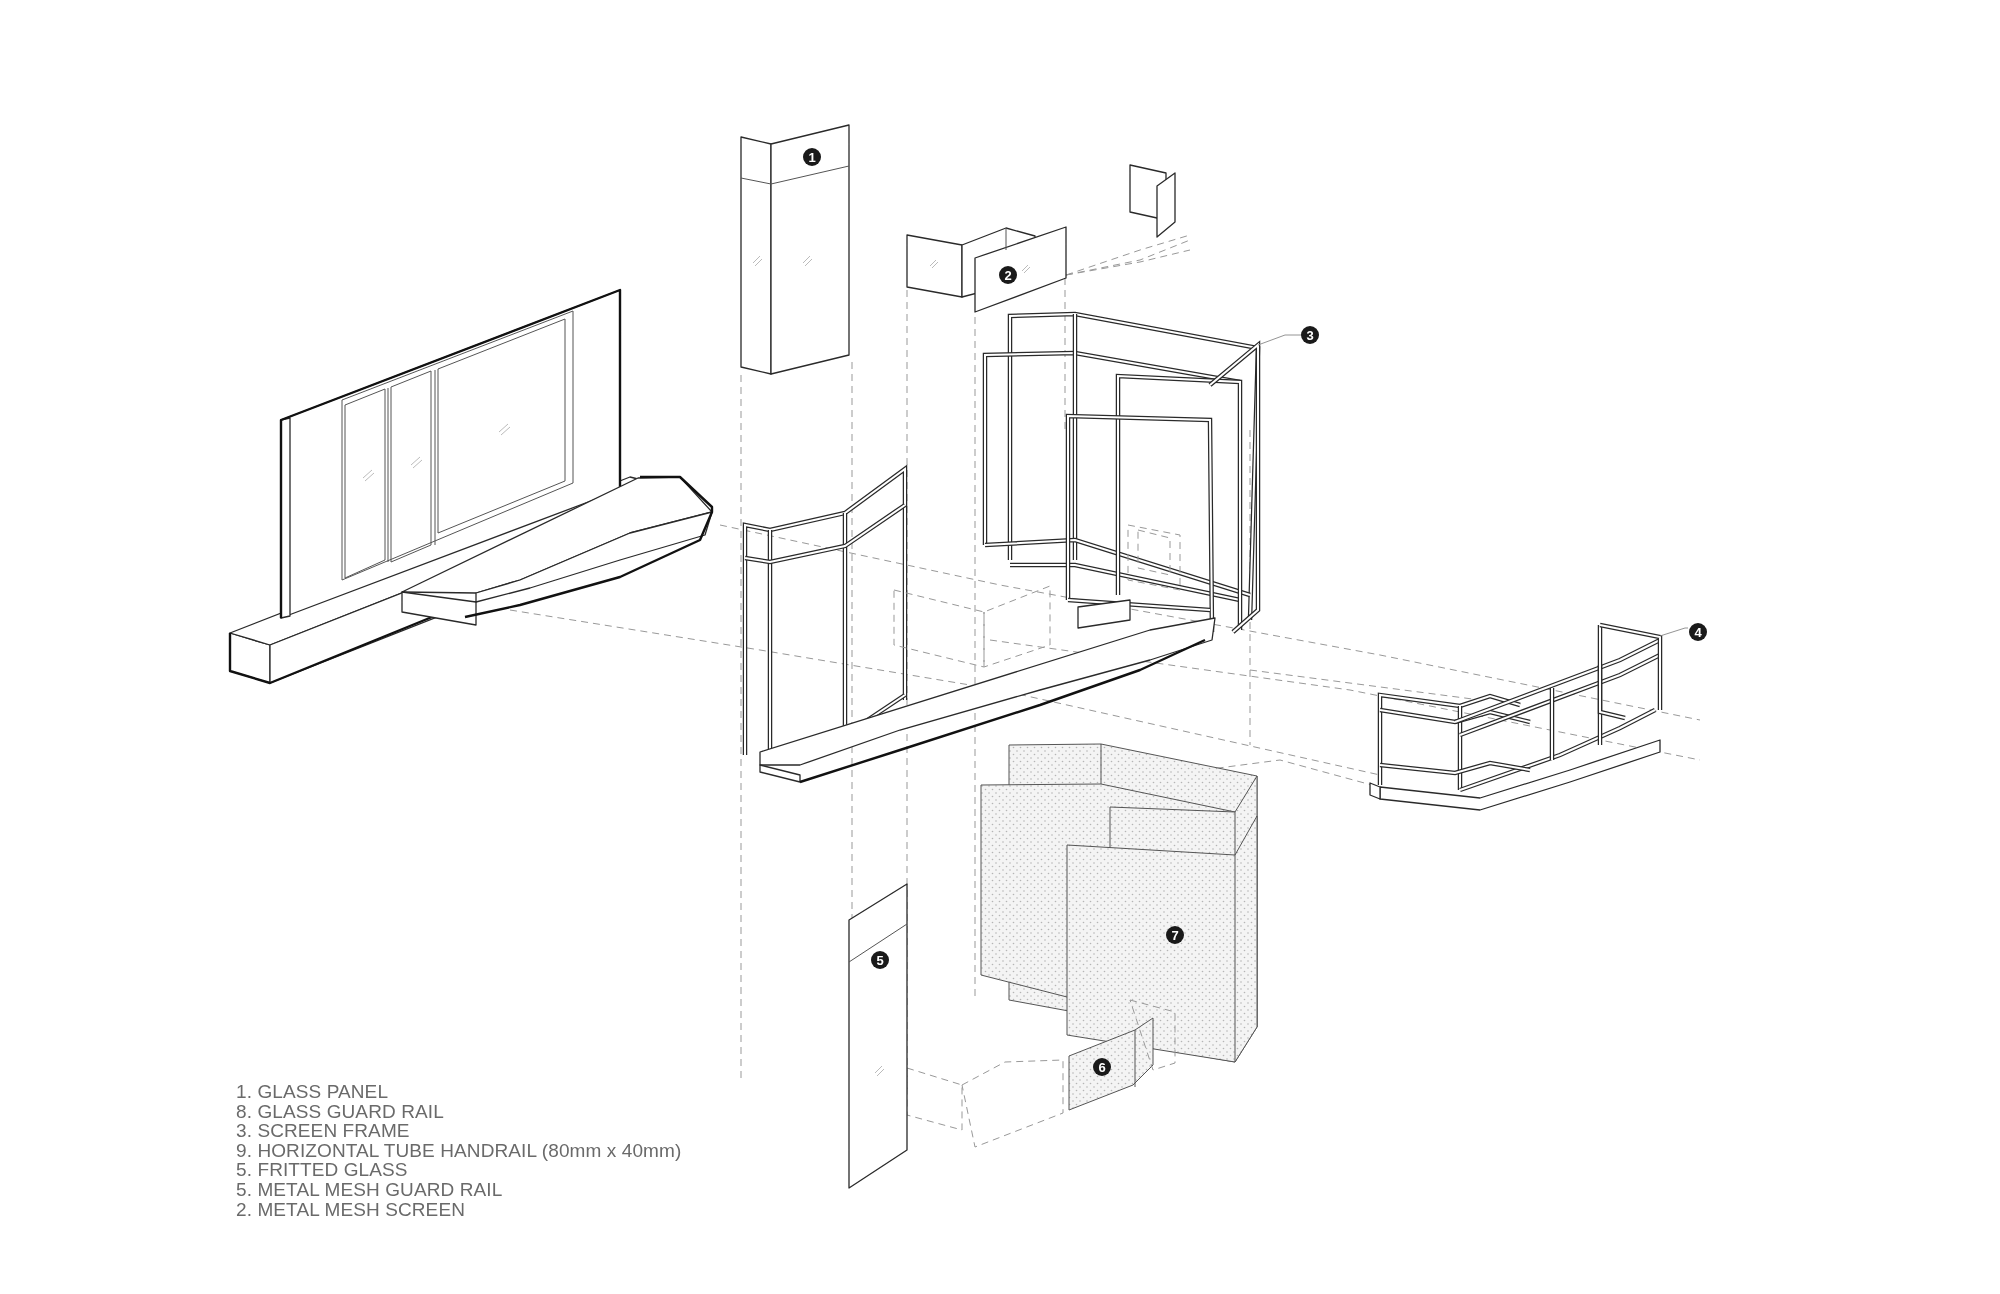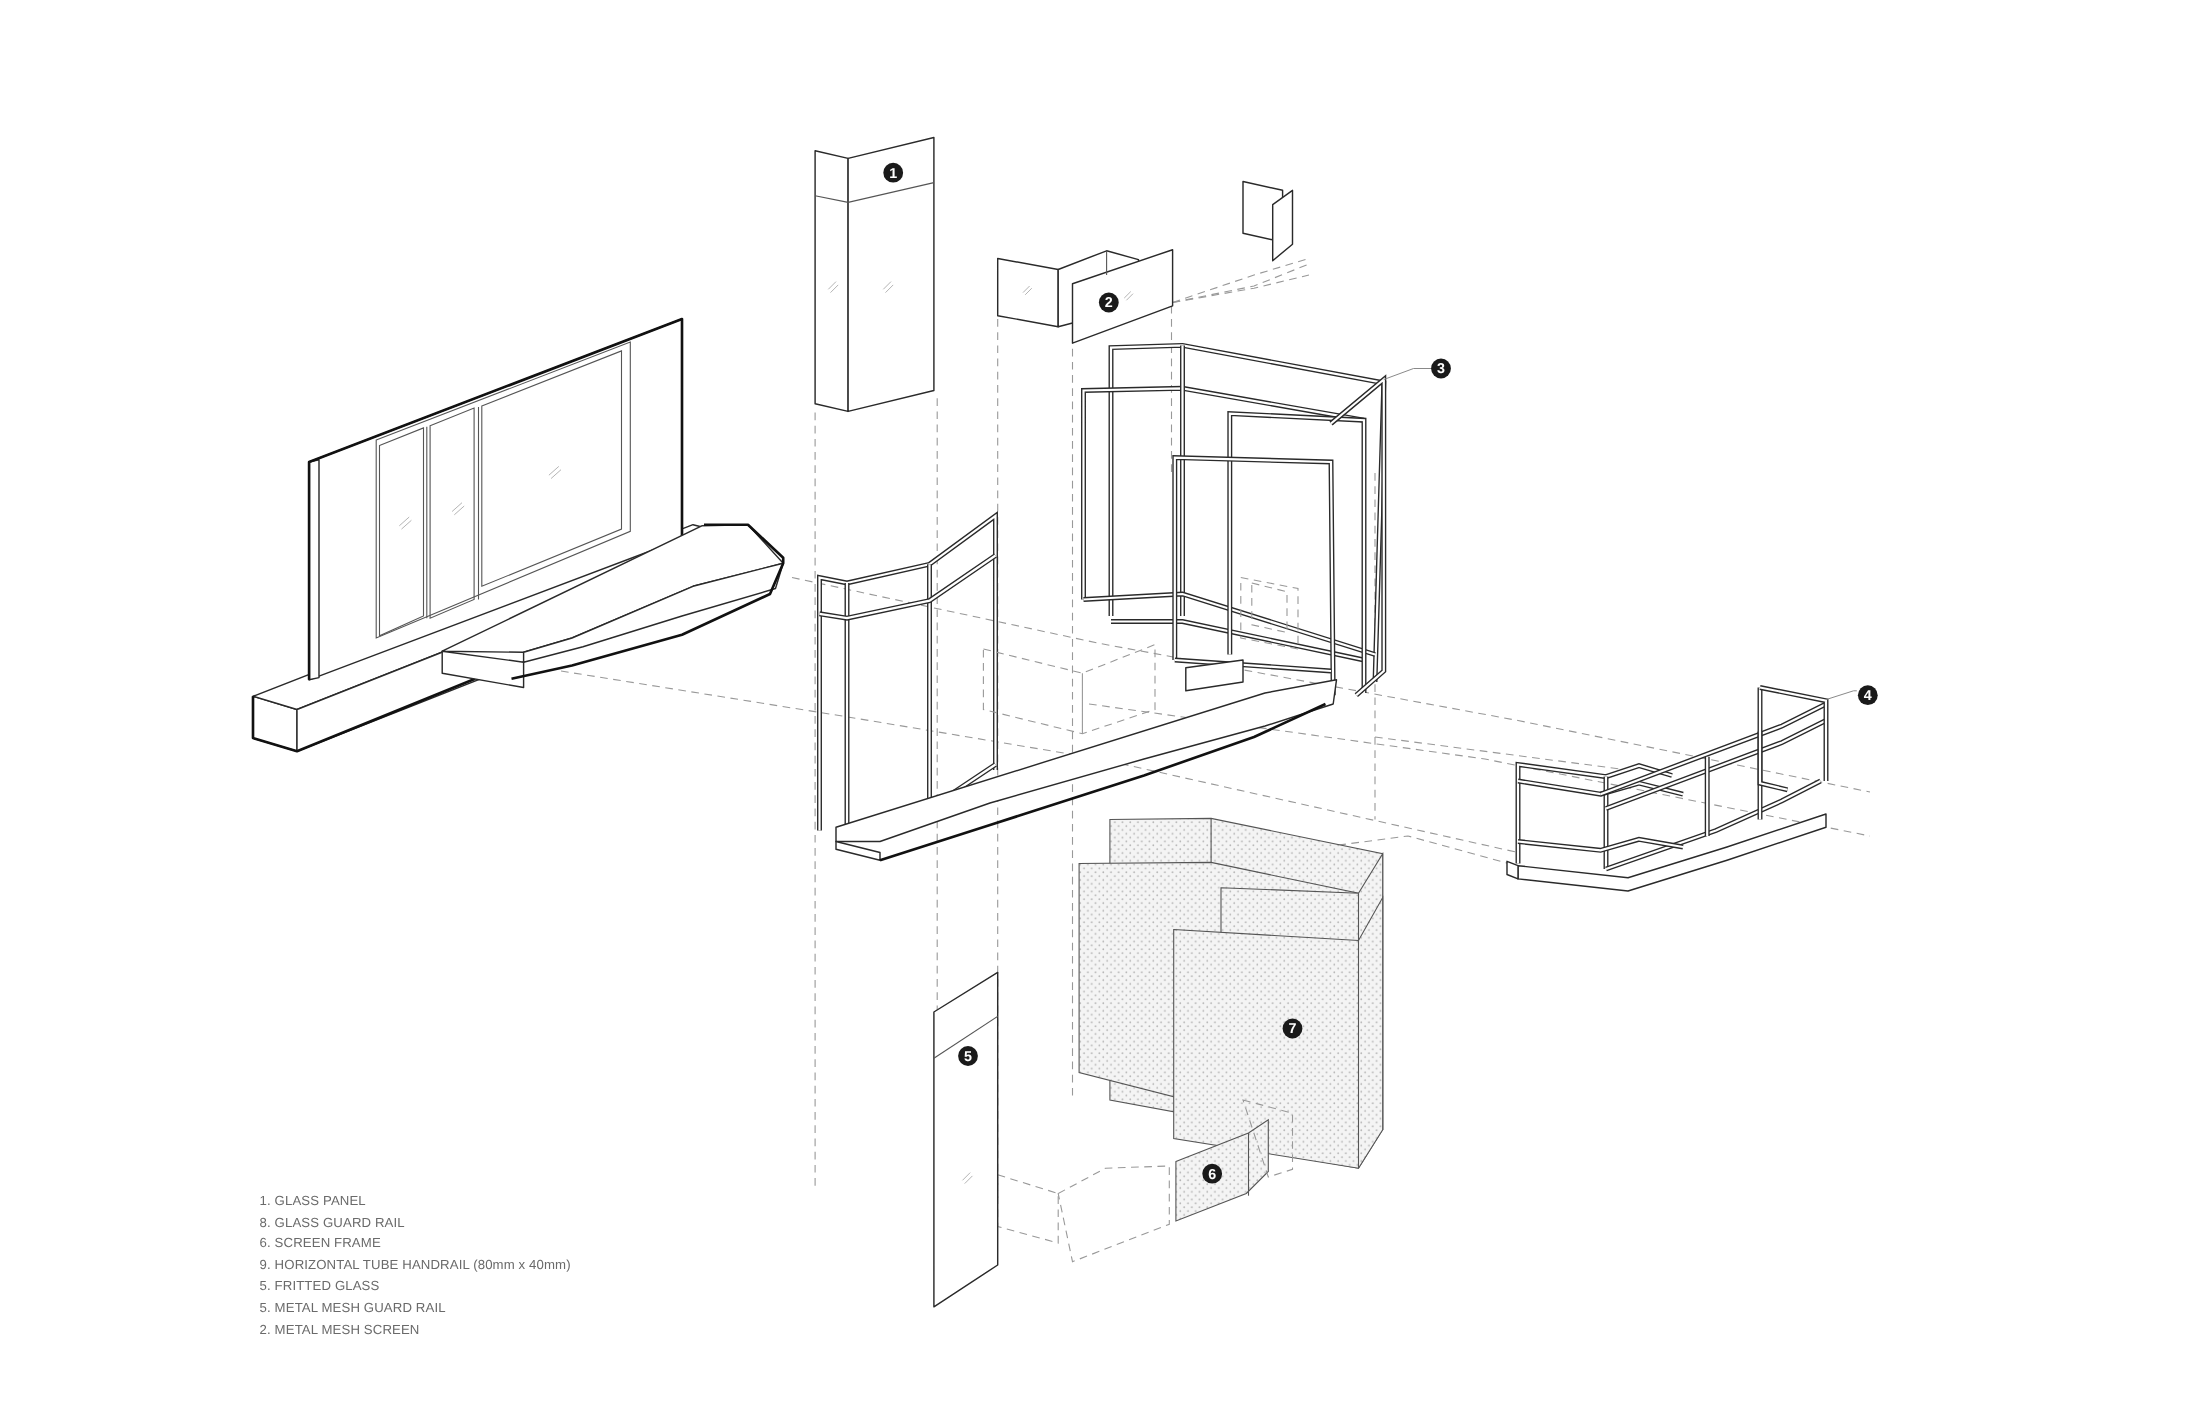--- a/index.html
+++ b/index.html
@@ -1,20 +1,20 @@
 <!DOCTYPE html>
 <html><head>
   <meta charset="utf-8">
   <style>
     html, body { margin: 0; padding: 0; background: #ffffff; }
     body { width: 2000px; height: 1294px; position: relative; overflow: hidden;
            font-family: "Liberation Sans", "DejaVu Sans", sans-serif; }
     #diagram { position: absolute; left: 0; top: 0; width: 2000px; height: 1294px; }
     .legend { position: absolute; left: 236px; top: 1082px; color: #6a6a6a;
-              font-size: 12px; line-height: 19.6px; letter-spacing: 0.1px; }
+              font-size: 19px; line-height: 19.6px; letter-spacing: 0.1px; }
     .legend-item { white-space: nowrap; }
     .callout circle { fill: #1a1a1a; }
     .callout text { fill: #ffffff; font-size: 13px; font-weight: bold; text-anchor: middle;
                     dominant-baseline: central; font-family: "Liberation Sans", sans-serif; }
     .solid { fill: #ffffff; stroke: #2a2a2a; stroke-width: 1.3; stroke-linejoin: round; }
     .thin { fill: none; stroke: #555; stroke-width: 1; }
     .heavy { fill: none; stroke: #111; stroke-width: 2.4; stroke-linejoin: round; }
     .dash { fill: none; stroke: #999; stroke-width: 1; stroke-dasharray: 7 5; }
     .frame { fill: none; stroke: #2a2a2a; stroke-width: 4.5; stroke-linejoin: miter; }
     .frame-in { fill: none; stroke: #ffffff; stroke-width: 2; stroke-linejoin: miter; }
@@ -243,18 +243,18 @@
   </g>
   <g class="callout">
     <circle cx="1175" cy="935" r="9"></circle>
       <text x="1175" y="935">7</text>
   </g>
 </svg>
 
 <div class="legend">
   <div class="legend-item">1. GLASS PANEL</div>
   <div class="legend-item">8. GLASS GUARD RAIL</div>
-  <div class="legend-item">6. SCREEN FRAME</div>
+  <div class="legend-item">3. SCREEN FRAME</div>
   <div class="legend-item">9. HORIZONTAL TUBE HANDRAIL (80mm x 40mm)</div>
   <div class="legend-item">5. FRITTED GLASS</div>
   <div class="legend-item">5. METAL MESH GUARD RAIL</div>
   <div class="legend-item">2. METAL MESH SCREEN</div>
 </div>
 
 </body></html>

